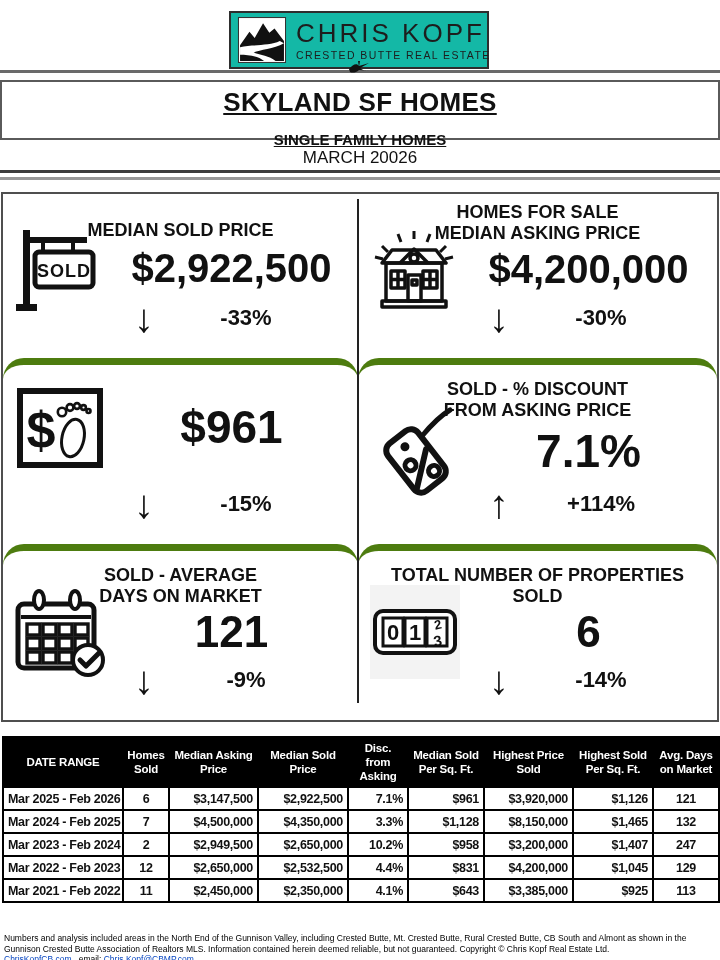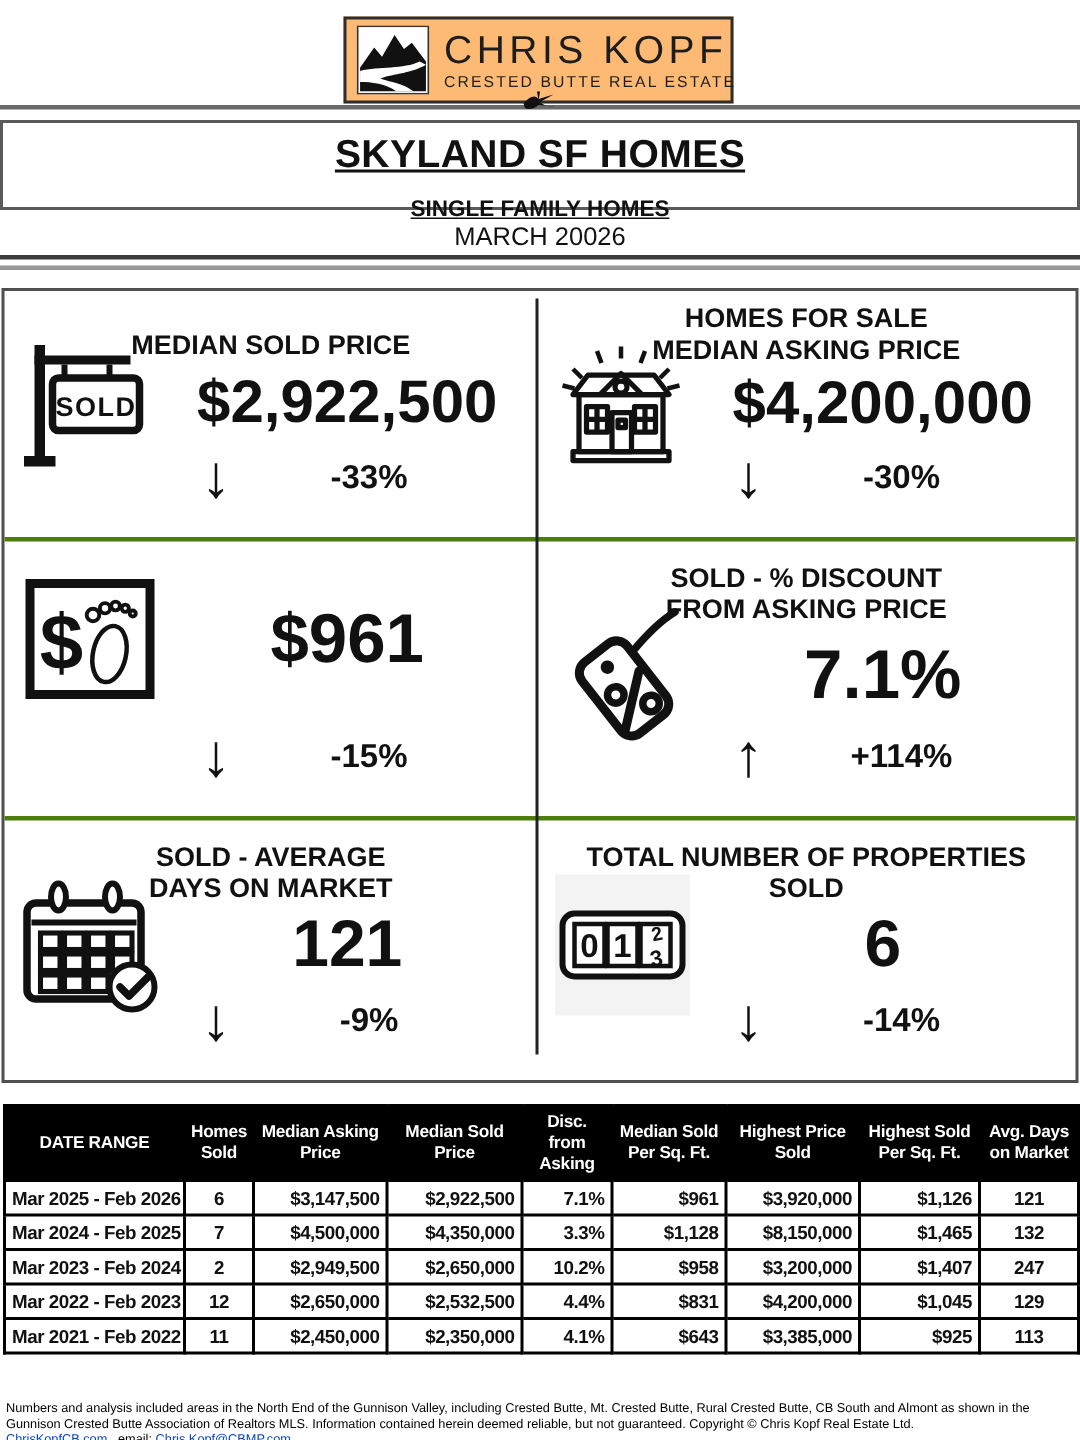--- a/index.html
+++ b/index.html
@@ -5,21 +5,21 @@
   html,body{margin:0;padding:0;}
   body{
     width:720px;height:960px;position:relative;background:#ffffff;
     font-family:"Liberation Sans",sans-serif;color:#111;overflow:hidden;
   }
   svg text{font-family:"Liberation Sans",sans-serif;fill:#111;}
 
   
   .top-rule{position:absolute;top:70px;left:0;width:720px;height:3px;background:#6a6a6a;}
   .logo-box{
-    position:absolute;left:229px;top:11px;width:260px;height:58px;background:#fdba74;
+    position:absolute;left:229px;top:11px;width:260px;height:58px;background:#14b8a6;
     border:2px solid #2e2e2e;box-sizing:border-box;display:flex;align-items:center;
     padding:3px 6px;z-index:3;
   }
   .logo-art{width:50px;height:46px;flex:0 0 auto;}
   .logo-text{margin-left:9px;}
   .logo-name{font-size:26px;line-height:26px;letter-spacing:3px;color:#1d1d1d;white-space:nowrap;}
   .logo-tagline{font-size:10.5px;letter-spacing:1.4px;margin-top:3px;color:#1d1d1d;white-space:nowrap;}
   .hummingbird{position:absolute;left:50%;bottom:-9px;transform:translateX(-50%);}
 
   
@@ -35,21 +35,21 @@
   .rule-b{position:absolute;top:177px;left:0;width:720px;height:3px;background:#979797;}
 
   
   .metrics{
     position:absolute;top:192px;left:1px;width:718px;height:530px;box-sizing:border-box;
     border:2px solid #4f4f4f;display:grid;grid-template-columns:355px 359px;
     grid-template-rows:164px 186px 176px;
   }
   .vdiv{position:absolute;left:354px;top:5px;height:504px;width:2px;background:#222;}
   .cell{box-sizing:border-box;}
-  .cell.sep{border-top:3px solid #4d7c0f;}
+  .cell.sep{border-top:7px solid #4d7c0f;border-radius:21px;}
   .panel{height:100%;display:flex;flex-direction:column;box-sizing:border-box;padding:8px 6px 16px;}
   .p-title{text-align:center;font-weight:bold;font-size:18px;line-height:21px;}
   .mt-lg{margin-top:18px;} .mt-md{margin-top:30px;} .mt-sm{margin-top:6px;}
   .p-mid{display:flex;align-items:center;flex:1;min-height:0;}
   .p-icon{width:102px;flex:0 0 auto;display:flex;justify-content:center;align-items:center;}
   .p-value{flex:1;text-align:center;font-weight:bold;line-height:1;}
   .v-money{font-size:40px;} .v-big{font-size:46px;} .v-num{font-size:44px;}
   .p-foot{display:flex;align-items:center;height:48px;flex:0 0 auto;}
   .p-arrow{margin-left:112px;width:46px;text-align:center;font-size:40px;line-height:40px;font-weight:400;}
   .p-change{width:158px;text-align:center;font-size:22px;font-weight:bold;}

